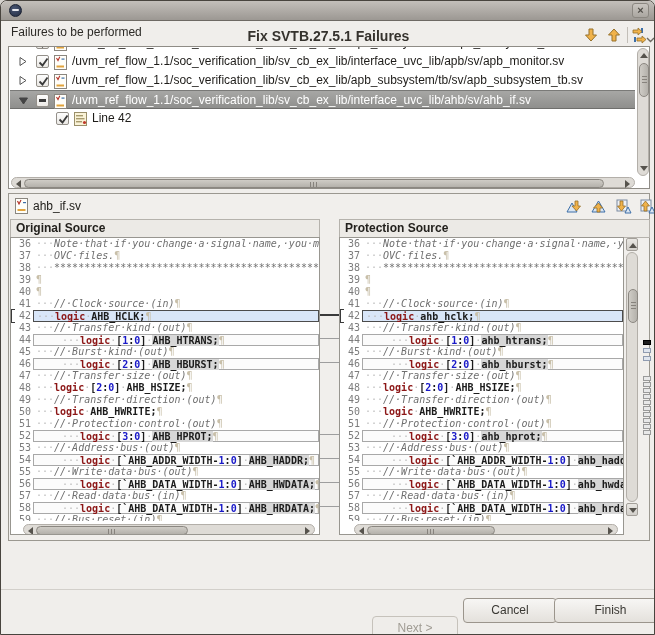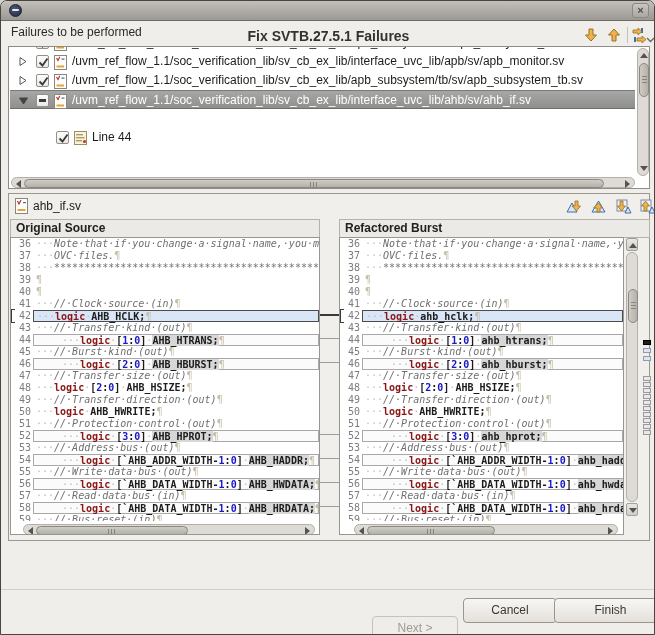--- a/index.html
+++ b/index.html
@@ -181,34 +181,34 @@
             <span class="dash"></span>
           </span>
           <span class="tr-part" style="left: 44px;"><svg width="13" height="15" viewBox="0 0 13 15">
               <rect x="0.5" y="0.5" width="12" height="14" fill="#fffef9" stroke="#8a867f"></rect>
               <path d="M2.5 3 L4 5.5 L5.8 1.8" stroke="#b5332a" stroke-width="1.1" fill="none"></path>
               <rect x="2.5" y="10.5" width="7.5" height="2" fill="#e2a33c"></rect>
               <rect x="7.5" y="3.5" width="3" height="1.2" fill="#3d6fa8"></rect>
             </svg></span>
           <span class="tree-label" style="left: 62px;">/uvm_ref_flow_1.1/soc_verification_lib/sv_cb_ex_lib/interface_uvc_lib/ahb/sv/ahb_if.sv</span>
         </div>
-        <div class="tree-row" style="top: 81px;">
+        <div class="tree-row" style="top: 62px;">
           <span class="cbx" style="left: 46px;">
             <svg width="13" height="13" viewBox="0 0 13 13">
               <path d="M2.5 6.5 L5.5 9.5 L10.5 2.5" fill="none" stroke="#3a3a3a" stroke-width="1.8"></path>
             </svg>
           </span>
           <span class="tr-part" style="left: 64px;"><svg width="13" height="14" viewBox="0 0 13 14">
               <rect x="0.5" y="0.5" width="12" height="13" fill="#faf3d8" stroke="#9a8f6a"></rect>
               <rect x="2" y="3" width="7" height="1.4" fill="#a89b6e"></rect>
               <rect x="2" y="6" width="8.5" height="1.4" fill="#a89b6e"></rect>
               <rect x="2" y="9" width="6" height="1.4" fill="#a89b6e"></rect>
               <circle cx="10.5" cy="10.5" r="1.6" fill="#c0392b"></circle>
             </svg></span>
-          <span class="tree-label" style="left: 82px;">Line 44</span>
+          <span class="tree-label" style="left: 82px;">Line 42</span>
         </div>
         <div class="tree-row" style="top: 100px;">
           <span class="cbx" style="left: 46px;">
             <svg width="13" height="13" viewBox="0 0 13 13">
               <path d="M2.5 6.5 L5.5 9.5 L10.5 2.5" fill="none" stroke="#3a3a3a" stroke-width="1.8"></path>
             </svg>
           </span>
           <span class="tr-part" style="left: 64px;"><svg width="13" height="14" viewBox="0 0 13 14">
               <rect x="0.5" y="0.5" width="12" height="13" fill="#faf3d8" stroke="#9a8f6a"></rect>
               <rect x="2" y="3" width="7" height="1.4" fill="#a89b6e"></rect>
@@ -280,21 +280,21 @@
     </div>
     <div class="tb-icon" style="left:630px;top:4px;">
       <svg width="17" height="17" viewBox="0 0 17 17">
           <rect x="2" y="2" width="10" height="11" fill="#eef1f6" stroke="#7a8aa0"></rect>
           <path d="M5 13 h3 V8 h2.5 L6.5 3 L2.5 8 H5 Z" fill="#f0b24a" stroke="#96702a" stroke-width="0.8"></path>
           <path d="M10 15 L13 9 L16 15 Z" fill="#dbe6f2" stroke="#3d6fa8"></path>
         </svg>
     </div>
 
     <div class="col-head" style="left:1px;width:310px;">Original Source</div>
-    <div class="col-head" style="left:330px;width:311px;">Refactored Burst</div>
+    <div class="col-head" style="left:330px;width:311px;">Protection Source</div>
 
     <div class="pane" style="left:1px;width:310px;">
       <div class="code-lines" id="pane-left">
           <div class="code-line" style="top: 0px;">
             <span class="ln">36</span>
             <span class="lb"><span class="t-w">···</span><span class="t-c">Note·that·if·you·change·a·signal·name,·you·must·update·the</span></span>
           </div>
           <div class="code-line" style="top: 12px;">
             <span class="ln">37</span>
             <span class="lb"><span class="t-w">···</span><span class="t-c">OVC·files.</span><span class="t-e">¶</span></span>

